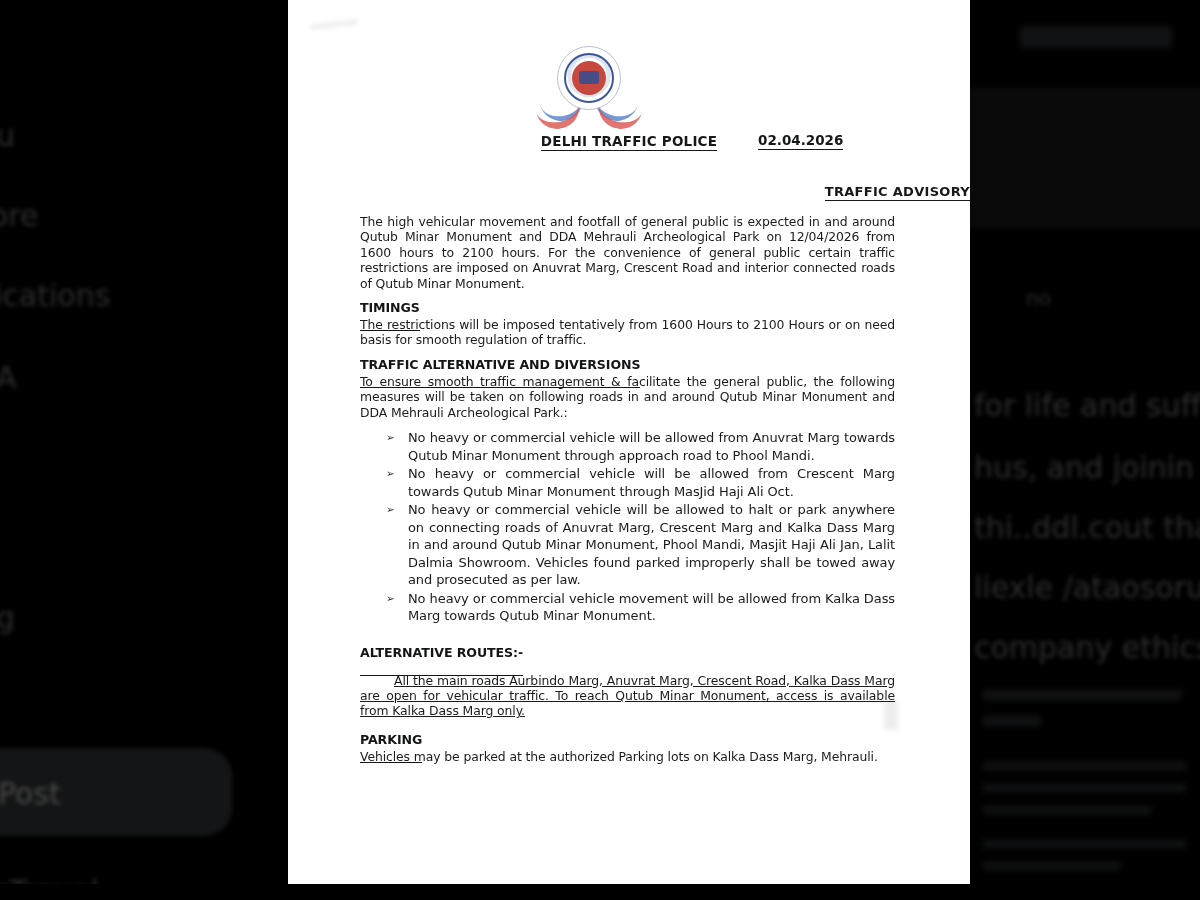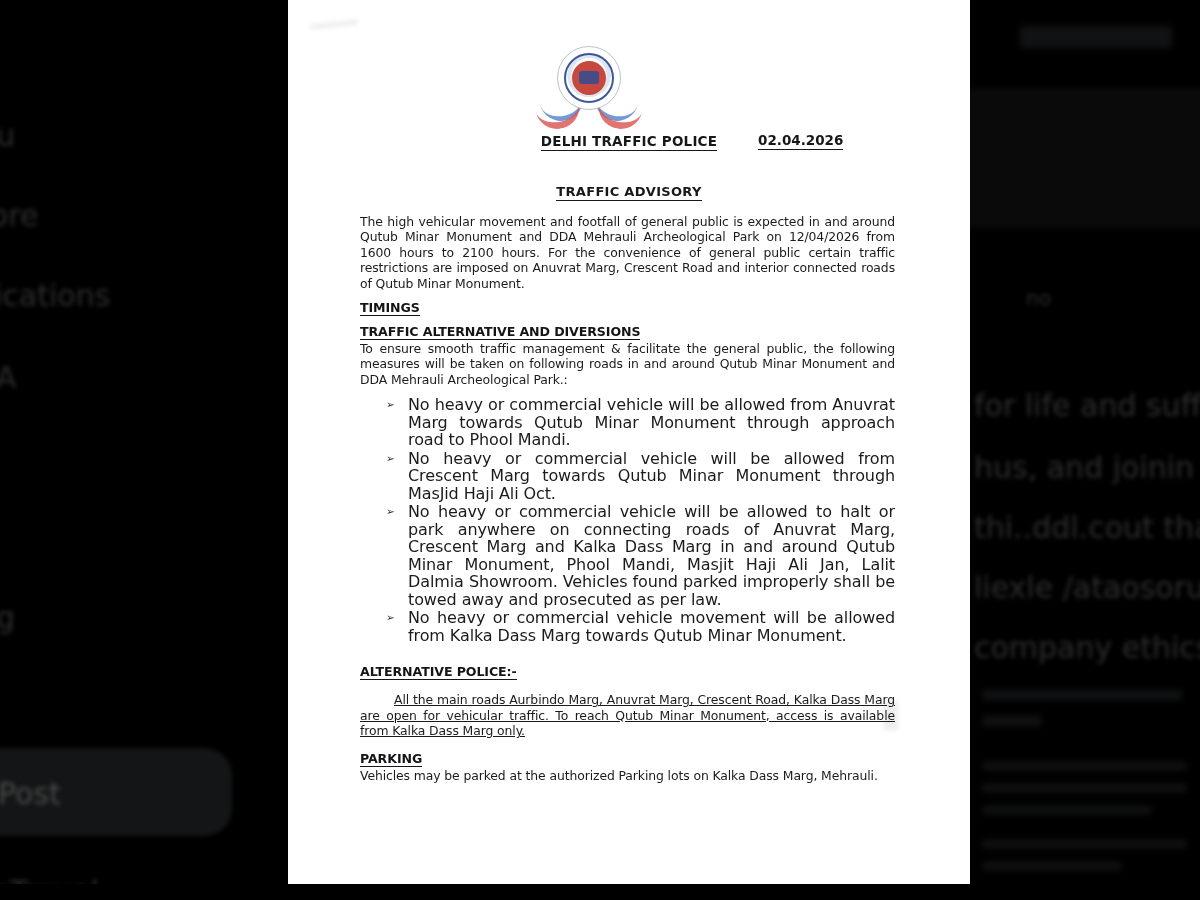--- a/index.html
+++ b/index.html
@@ -165,21 +165,21 @@
   .doc-date {
     left: 470px; top: 132px;
     font-size: 13.5px;
     font-weight: bold;
   }
   .doc-date span { border-bottom: 1.5px solid #17181a; padding-bottom: 1px; }
 
   .doc-heading {
     left: 0; top: 184px;
     width: 682px;
-    text-align: center;
+    text-align: right;
     font-size: 13px;
     font-weight: bold;
     letter-spacing: .3px;
   }
   .doc-heading span { border-bottom: 1.5px solid #17181a; padding-bottom: 1px; }
 
   .body-col {
     position: absolute;
     left: 72px;
     top: 214px;
@@ -195,31 +195,31 @@
     letter-spacing: -0.1px;
   }
   .sec-head {
     font-family: "DejaVu Sans", sans-serif;
     color: #141517;
     font-size: 12.6px;
     font-weight: bold;
     margin: 9px 0 2px 0;
     letter-spacing: -0.1px;
   }
-  .sec-head span { border-bottom: 1.4px solid #141517; padding-bottom: 0; }
+  .sec-head span { border-bottom: 1.4px solid #141517; padding-bottom: 15px; }
 
   ul.bullets {
     list-style: none;
     margin: 7px 0 0 0;
     padding: 0 0 0 26px;
   }
   ul.bullets li {
     position: relative;
     font-family: "DejaVu Sans", sans-serif;
-    font-size: 16px;
+    font-size: 13px;
     line-height: 17.5px;
     color: #1a1b1d;
     text-align: justify;
     margin-bottom: 1px;
     padding-left: 22px;
     letter-spacing: -0.1px;
   }
   ul.bullets li::before {
     content: "\27A2";
     position: absolute;
@@ -294,35 +294,36 @@
         <span>TRAFFIC ADVISORY</span>
       </div>
 
       <div class="body-col">
 
         <p class="para">The high vehicular movement and footfall of general public is expected in and around Qutub Minar Monument and DDA Mehrauli Archeological Park on 12/04/2026 from 1600 hours to 2100 hours. For the convenience of general public certain traffic restrictions are imposed on Anuvrat Marg, Crescent Road and interior connected roads of Qutub Minar Monument.</p>
 
         <div class="sec-head">
           <span>TIMINGS</span>
         </div>
+        <p class="para">The restrictions will be imposed tentatively from 1600 Hours to 2100 Hours or on need basis for smooth regulation of traffic.</p>
 
         <div class="sec-head">
           <span>TRAFFIC ALTERNATIVE AND DIVERSIONS</span>
         </div>
         <p class="para">To ensure smooth traffic management &amp; facilitate the general public, the following measures will be taken on following roads in and around Qutub Minar Monument and DDA Mehrauli Archeological Park.:</p>
 
         <ul class="bullets">
           <li>No heavy or commercial vehicle will be allowed from Anuvrat Marg towards Qutub Minar Monument through approach road to Phool Mandi.</li>
           <li>No heavy or commercial vehicle will be allowed from Crescent Marg towards Qutub Minar Monument through MasJid Haji Ali Oct.</li>
           <li>No heavy or commercial vehicle will be allowed to halt or park anywhere on connecting roads of Anuvrat Marg, Crescent Marg and Kalka Dass Marg in and around Qutub Minar Monument, Phool Mandi, Masjit Haji Ali Jan, Lalit Dalmia Showroom. Vehicles found parked improperly shall be towed away and prosecuted as per law.</li>
           <li>No heavy or commercial vehicle movement will be allowed from Kalka Dass Marg towards Qutub Minar Monument.</li>
         </ul>
 
         <div class="sec-head gap-top">
-          <span>ALTERNATIVE POLICE:-</span>
+          <span>ALTERNATIVE ROUTES:-</span>
         </div>
         <p class="para indent-para gap-top-sm">All the main roads Aurbindo Marg, Anuvrat Marg, Crescent Road, Kalka Dass Marg are open for vehicular traffic. To reach Qutub Minar Monument, access is available from Kalka Dass Marg only.</p>
 
         <div class="sec-head gap-top-sm">
           <span>PARKING</span>
         </div>
         <p class="para">Vehicles may be parked at the authorized Parking lots on Kalka Dass Marg, Mehrauli.</p>
 
       </div>
     </div>

